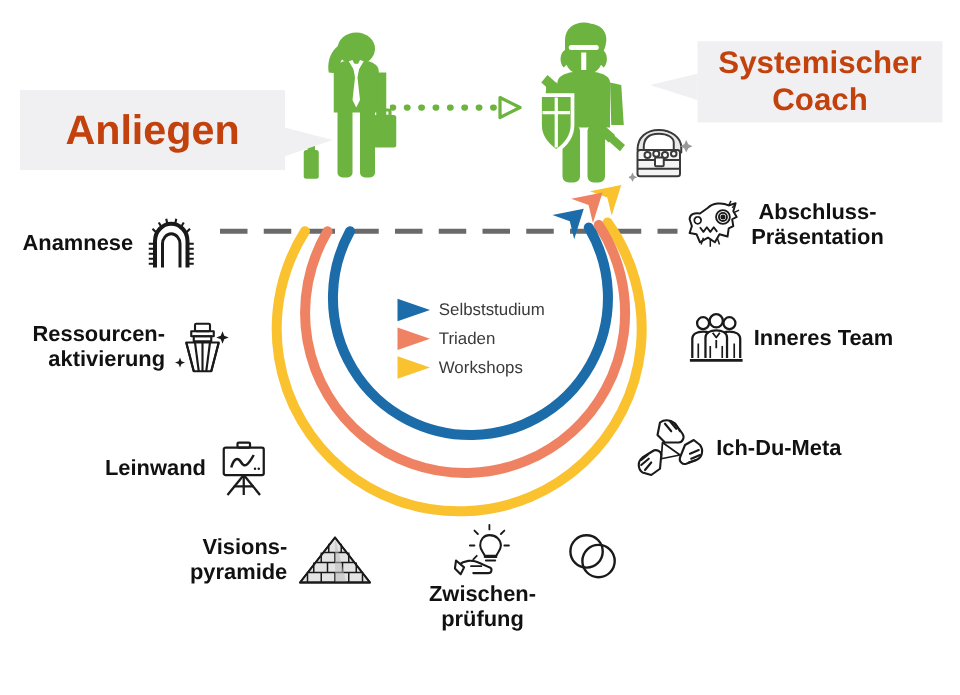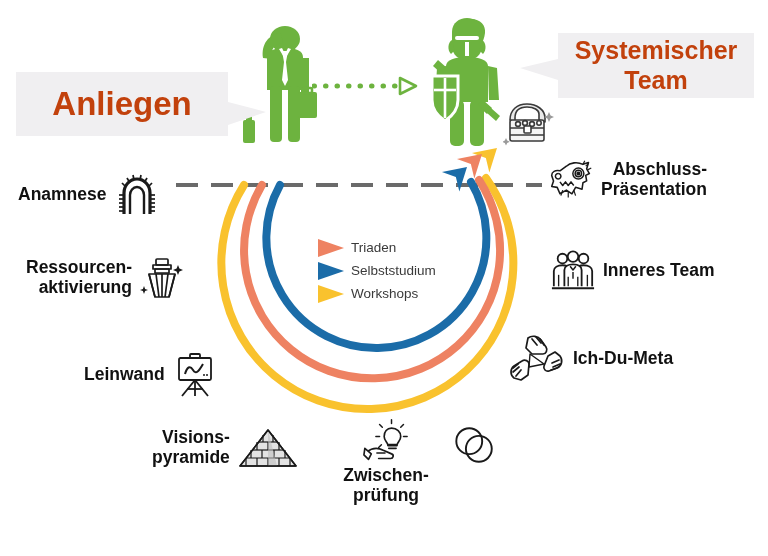--- a/index.html
+++ b/index.html
@@ -65,21 +65,21 @@
     align-items: center;
     gap: 7px;
   }
   .item .txt {
     font-size: 17.5px;
     font-weight: bold;
     color: #111111;
     line-height: 1.12;
     white-space: pre-line;
   }
-  .item.right .txt { text-align: right; }
+  .item.right .txt { text-align: center; }
   .item.left { flex-direction: row; }
   .item.left .txt { text-align: right; }
   .icon-box {
     width: 46px; height: 46px;
     display: flex; align-items: center; justify-content: center;
     flex: 0 0 auto;
   }
   .icon-box svg { display: block; }
 
   
@@ -227,21 +227,21 @@
   </svg>
 
   <div class="callout" id="callout-anliegen">
     <span>Anliegen</span>
     <span class="tail"></span>
   </div>
 
   <div class="callout" id="callout-coach">
     <div>
       <div>Systemischer</div>
-      <div>Team</div>
+      <div>Coach</div>
     </div>
     <span class="tail"></span>
   </div>
 
   <div class="item left" style="left:26px; top:255px;">
     <span class="txt" style="text-align:right;">Ressourcen-
 aktivierung</span>
     <span class="icon-box">
       <svg width="44" height="46" viewBox="0 0 44 46">
         <g fill="none" stroke="#1a1a1a" stroke-width="1.7" stroke-linejoin="round">
@@ -453,26 +453,26 @@
 
           <path d="M22 20 L36 30 L21 33 Z" stroke-width="1.4"></path>
         </g>
       </svg>
     </span>
     <span class="txt">Ich-Du-Meta</span>
   </div>
 
   <div id="legend">
     <div class="legend-row">
+      <span class="swatch" style="border-left-color:#1b6ca8;"></span>
+      <span class="lbl">Selbststudium</span>
+    </div>
+    <div class="legend-row">
       <span class="swatch" style="border-left-color:#ee8262;"></span>
       <span class="lbl">Triaden</span>
-    </div>
-    <div class="legend-row">
-      <span class="swatch" style="border-left-color:#1b6ca8;"></span>
-      <span class="lbl">Selbststudium</span>
     </div>
     <div class="legend-row">
       <span class="swatch" style="border-left-color:#f9c22e;"></span>
       <span class="lbl">Workshops</span>
     </div>
   </div>
 
 </div>
 
 </body></html>

